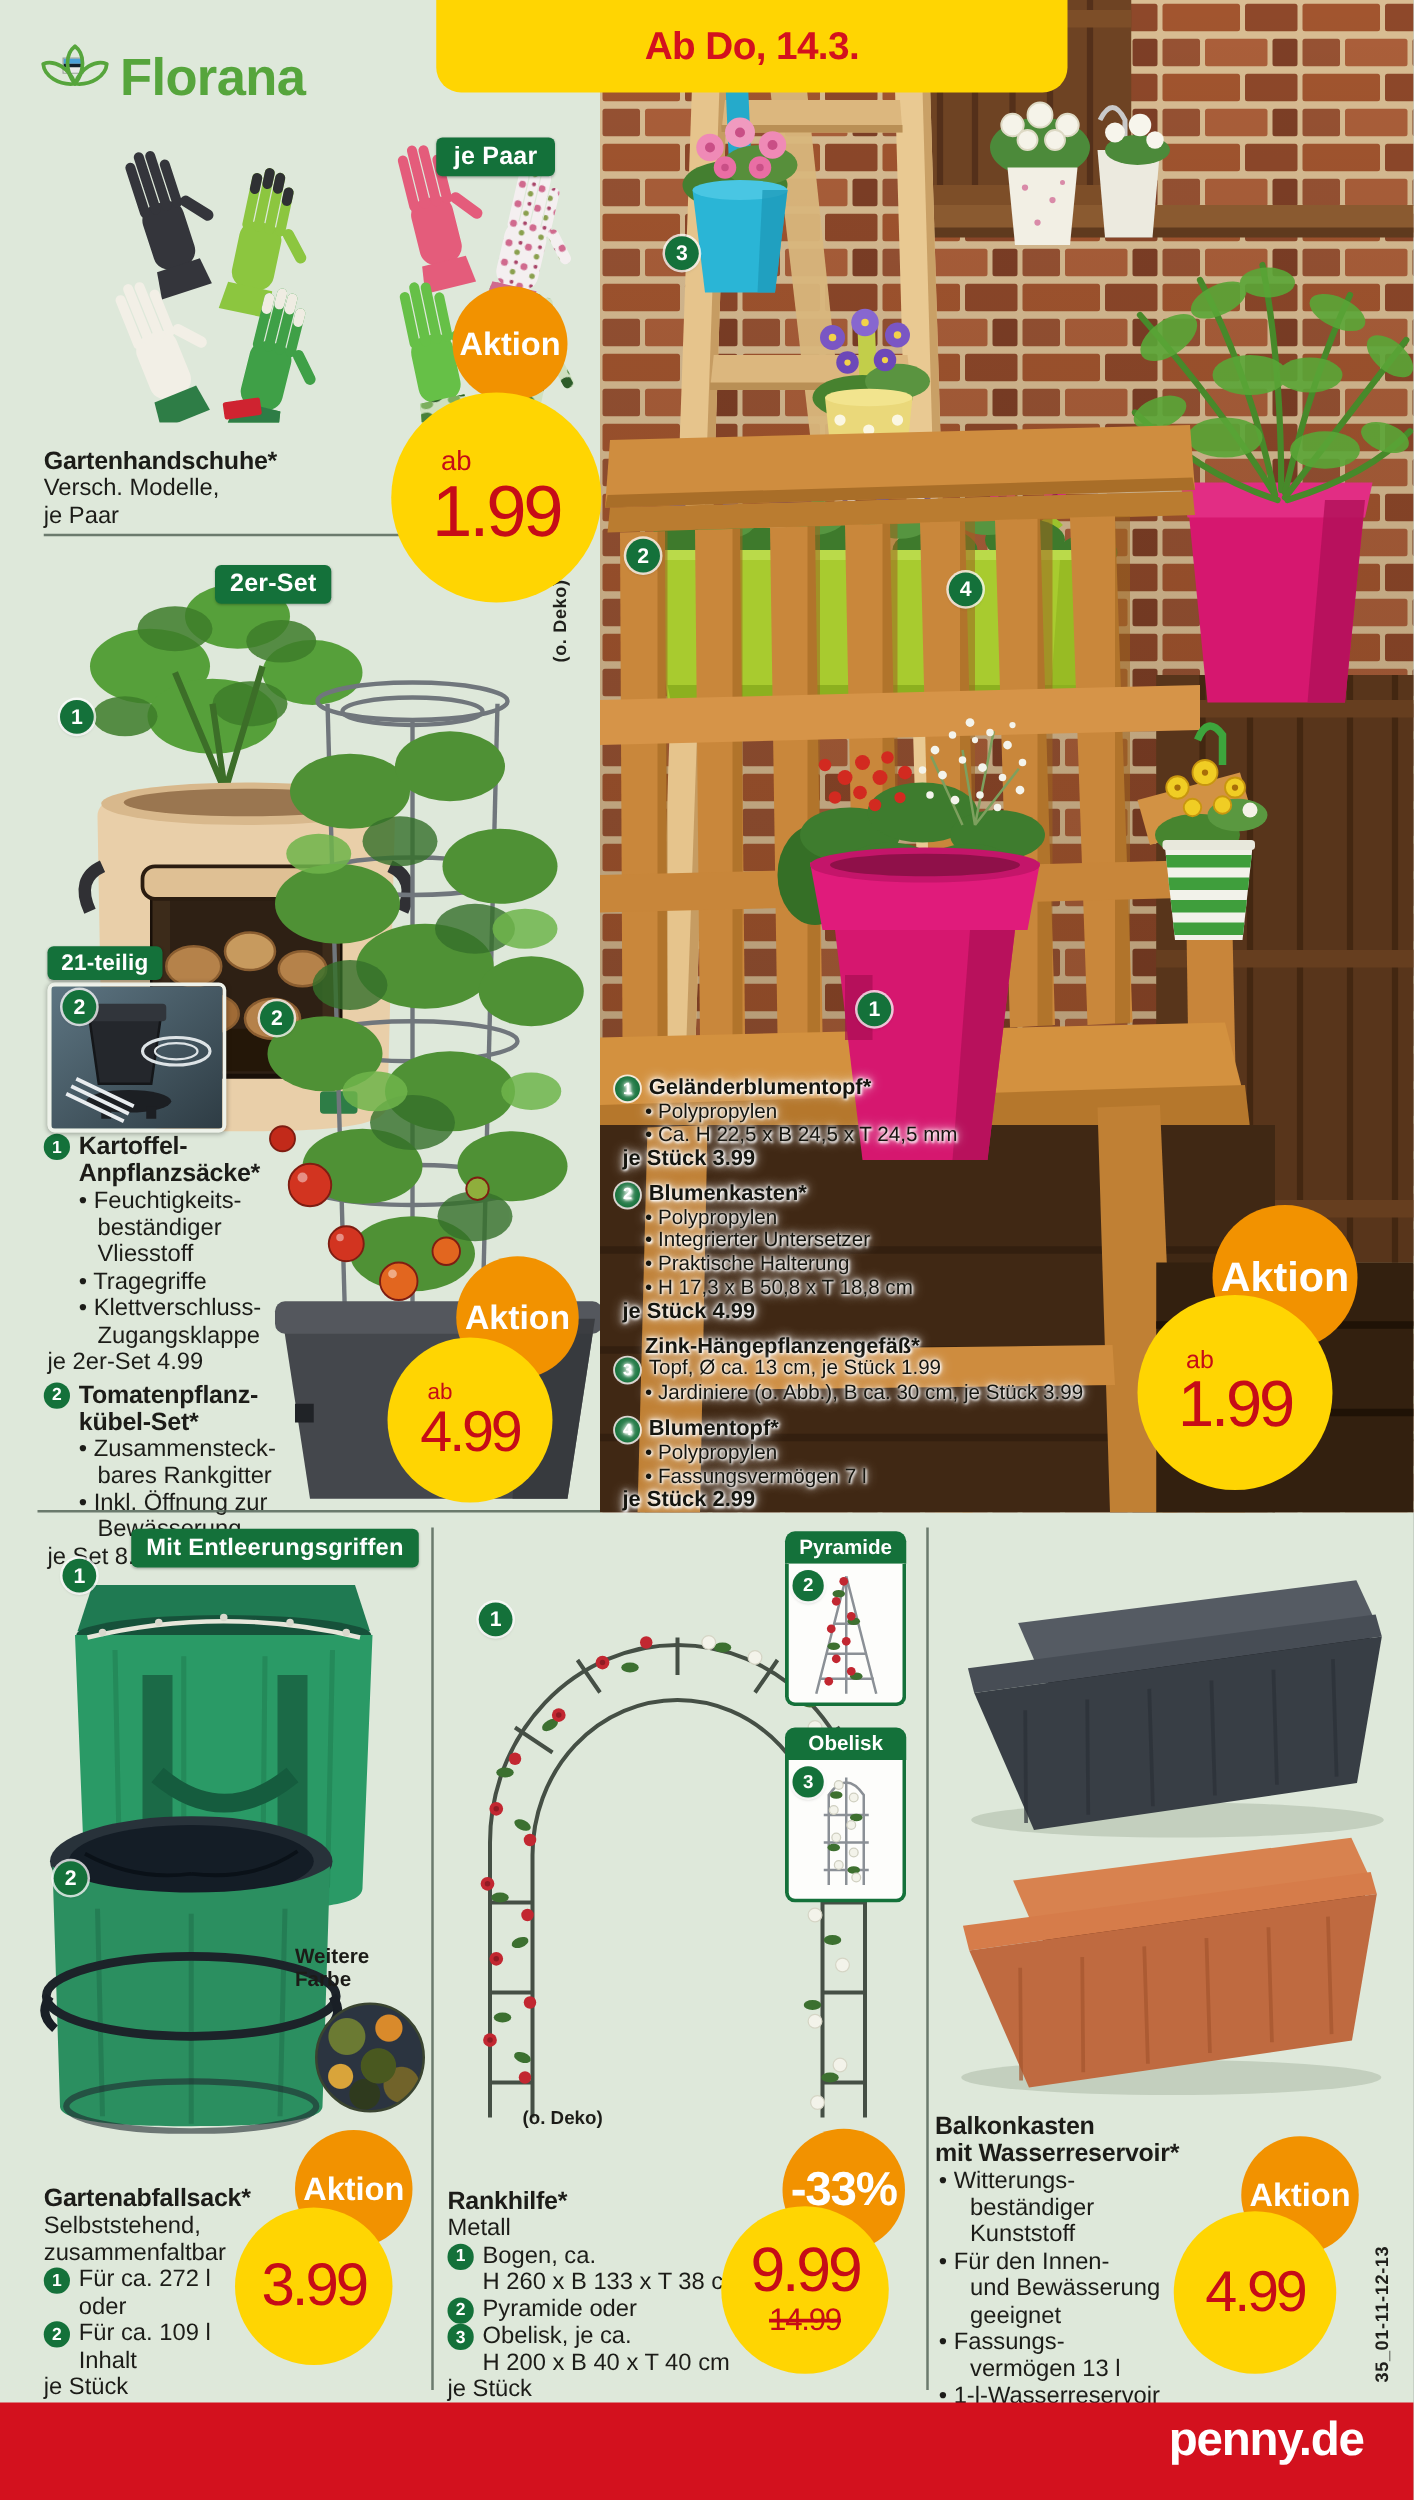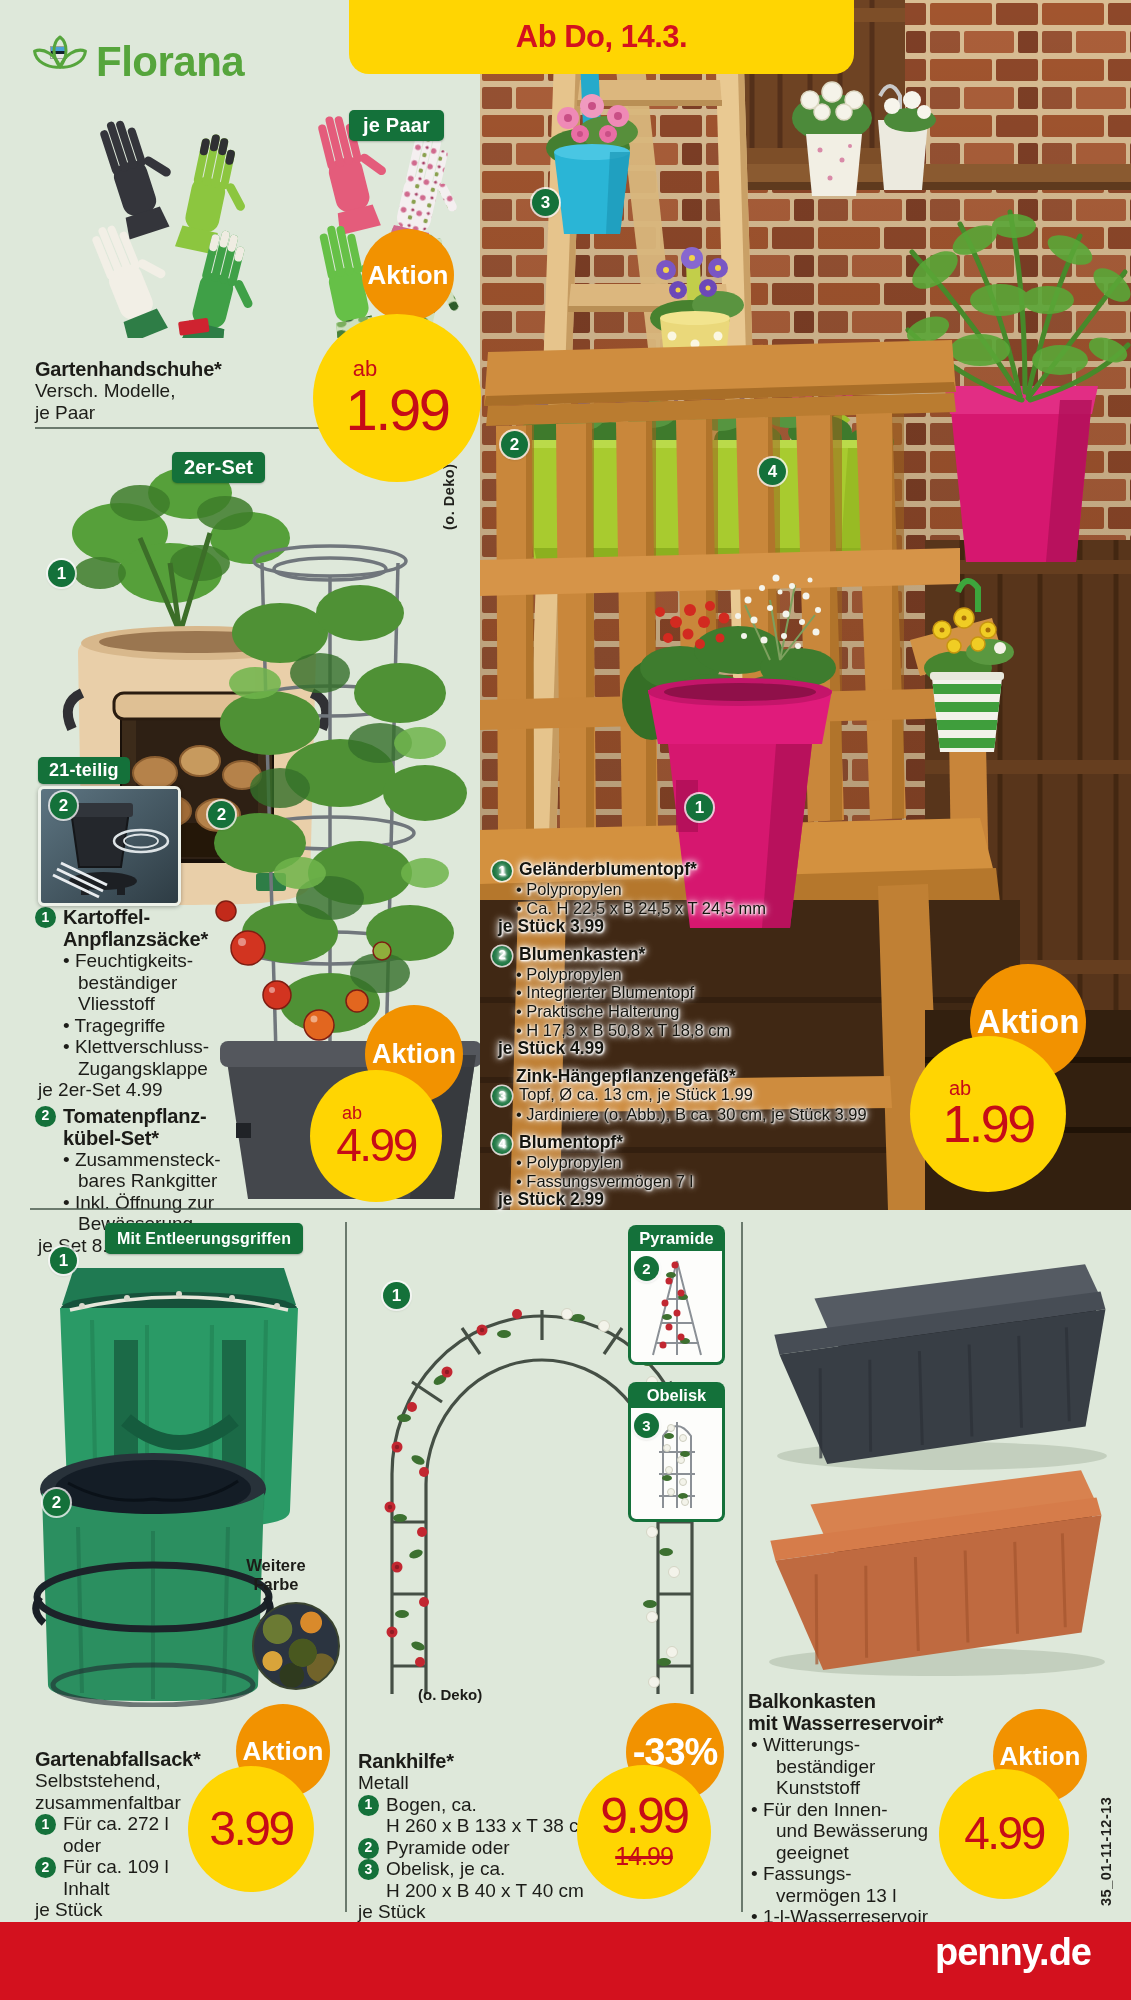--- a/index.html
+++ b/index.html
@@ -33,21 +33,21 @@
 .photo-txt .pind0{margin-left:6px}
 .vtext{position:absolute;writing-mode:vertical-rl;transform:rotate(180deg);font-weight:bold;font-size:14.5px;color:#20201c;letter-spacing:.5px;white-space:nowrap}
 .divh{position:absolute;height:2px;background:#4e5e51;opacity:.8}
 .divv{position:absolute;width:2px;background:#4e5e51;opacity:.8}
 .banner{position:absolute;left:349px;top:0;width:505px;height:74px;background:#ffd502;border-radius:0 0 20px 20px;display:flex;align-items:center;justify-content:center;z-index:6;color:#d3111e;font-weight:bold;font-size:31px;letter-spacing:-.5px}
 .brandword{position:absolute;left:96px;top:38px;font-size:42px;font-weight:bold;color:#56a53c;letter-spacing:-.5px}
 .inset{position:absolute;z-index:5;width:97px}
 .inset .hd{background:#14713a;color:#fff;font-weight:bold;font-size:16.5px;text-align:center;border-radius:8px 8px 0 0;height:26px;line-height:26px}
 .inset .bd{background:#fdfdfb;border:3px solid #14713a;border-top:none;border-radius:0 0 8px 8px;overflow:hidden;height:114px}
 .box21{position:absolute;left:38px;top:786px;width:143px;height:120px;border:3px solid #eef2ea;border-radius:6px;overflow:hidden;z-index:5;box-shadow:0 1px 4px rgba(0,0,0,.3)}
-.wf{position:absolute;left:224px;top:1556px;width:104px;text-align:center;font-size:16.5px;font-weight:bold;line-height:19px;z-index:5}
+.wf{position:absolute;left:236px;top:1556px;width:104px;text-align:left;font-size:16.5px;font-weight:bold;line-height:19px;z-index:5}
 .camo{position:absolute;left:252px;top:1602px;width:88px;height:88px;border-radius:50%;z-index:5;border:2px solid #3a4430;
  background:radial-gradient(circle at 28% 30%,#6b7a33 0 17%,rgba(0,0,0,0) 18%),radial-gradient(circle at 68% 22%,#d98a2b 0 12%,rgba(0,0,0,0) 13%),radial-gradient(circle at 58% 58%,#49581f 0 20%,rgba(0,0,0,0) 21%),radial-gradient(circle at 22% 68%,#d9a43a 0 11%,rgba(0,0,0,0) 12%),radial-gradient(circle at 80% 76%,#71632a 0 15%,rgba(0,0,0,0) 16%),radial-gradient(circle at 45% 85%,#2f3a1e 0 14%,rgba(0,0,0,0) 15%),#2b3440}
 .footer{position:absolute;left:0;top:1922px;width:1131px;height:100px;background:#d3111e;z-index:8}
 .penny{position:absolute;right:40px;top:9px;color:#fff;font-weight:bold;font-size:38px;letter-spacing:-1px}
 .cornermark{position:absolute;left:50px;top:46px;width:17px;height:13px;border:1px solid #9aa29a;z-index:3}
 .cornermark div{height:3.7px}
 </style>
 </head>
 <body>
 
@@ -408,21 +408,21 @@
         <div class="pind1">• Polypropylen</div>
         <div class="pind1">• Ca. H 22,5 x B 24,5 x T 24,5 mm</div>
         <div class="pind0 h">je Stück 3.99</div>
       </div>
       <div class="grp">
         <div class="row">
             <span class="ibadge t">2</span>
             <span class="h">Blumenkasten*</span>
           </div>
         <div class="pind1">• Polypropylen</div>
-        <div class="pind1">• Integrierter Blumentopf</div>
+        <div class="pind1">• Integrierter Untersetzer</div>
         <div class="pind1">• Praktische Halterung</div>
         <div class="pind1">• H 17,3 x B 50,8 x T 18,8 cm</div>
         <div class="pind0 h">je Stück 4.99</div>
       </div>
       <div class="grp">
         <div class="pind1 h">Zink-Hängepflanzengefäß*</div>
         <div class="row">
             <span class="ibadge t">3</span>
             <span>Topf, Ø ca. 13 cm, je Stück 1.99</span>
           </div>
@@ -653,21 +653,21 @@
     </div>
   <div class="pc yellow" style="left:310px;top:1070px;width:132px;height:132px">
     <span class="ab" style="font-size:18px;transform:translateX(-24px)">ab</span>
     <span class="val" style="font-size:46px">4.99</span>
   </div>
 
   <div class="divh" style="left:30px;top:1208px;width:450px"></div>
   <div class="divv" style="left:345px;top:1222px;height:690px"></div>
   <div class="divv" style="left:741px;top:1222px;height:690px"></div>
 
-  <div class="gbadge" style="left:105px;top:1223px;height:31px;padding:0 12px;font-size:16px">Mit Entleerungsgriffen</div>
+  <div class="gbadge" style="left:105px;top:1223px;height:31px;padding:0 12px;font-size:19px">Mit Entleerungsgriffen</div>
   <svg class="abs" style="left:30px;top:1242px" width="315" height="465" viewBox="0 0 315 465">
     <g transform="translate(22,18)">
       <polygon points="10,45 244,45 232,8 22,8" fill="#1f7a52"></polygon>
       <ellipse cx="127" cy="48" rx="118" ry="16" fill="#16513a"></ellipse>
       <path d="M8,48 L246,48 L238,250 C238,262 216,268 127,268 C38,268 16,262 16,250 Z" fill="#2a9a66"></path>
       <path d="M40,60 L44,250 M95,65 L95,262 M160,65 L158,262 M214,60 L210,250" stroke="#1e7a4e" stroke-width="4" opacity=".5" fill="none"></path>
       <path d="M18,50 Q127,24 236,50" stroke="#e6e6da" stroke-width="3.5" fill="none"></path>
       <g fill="#d8d8cc">
           <circle cx="30" cy="46" r="3"></circle>
           <circle cx="75" cy="38" r="3"></circle>

